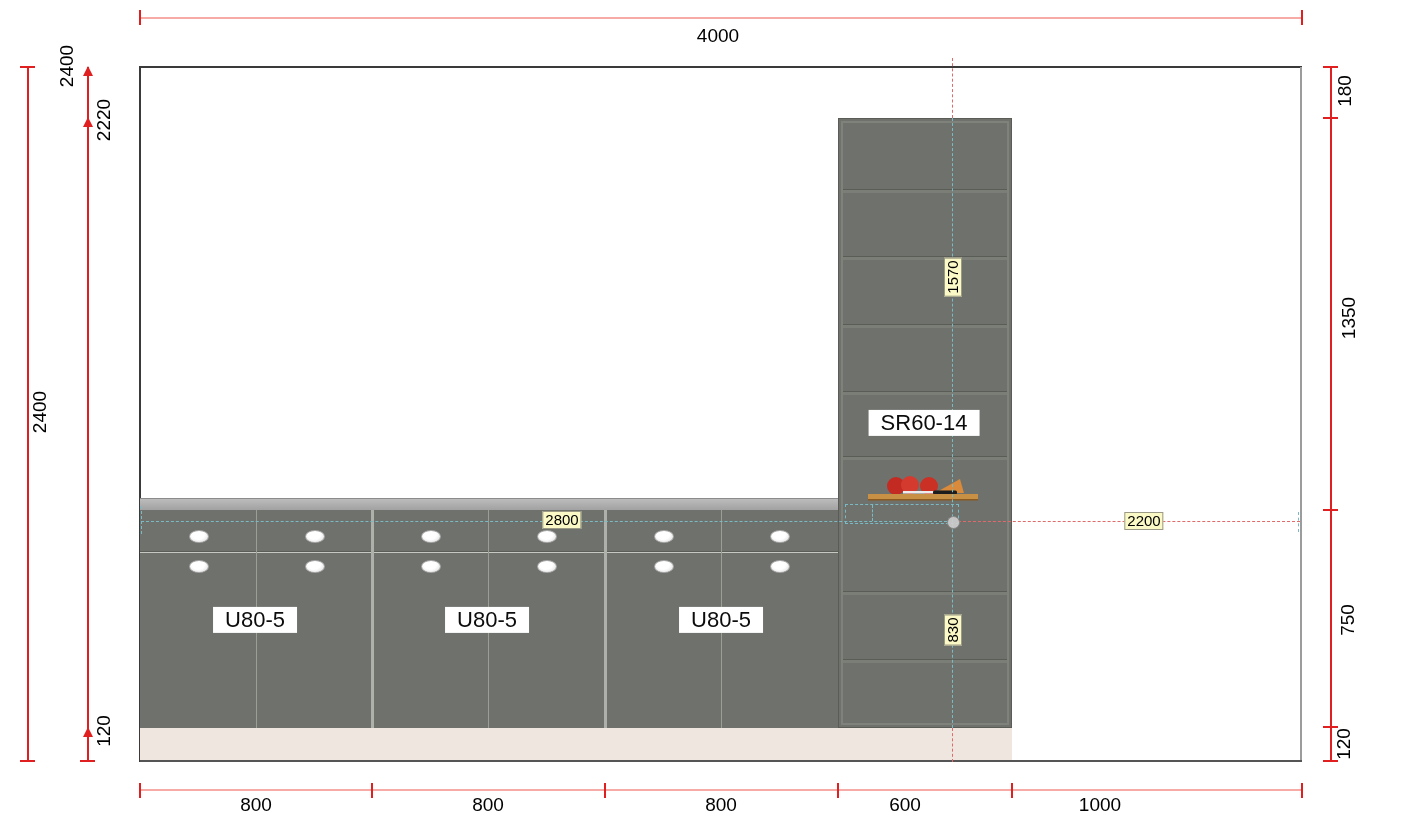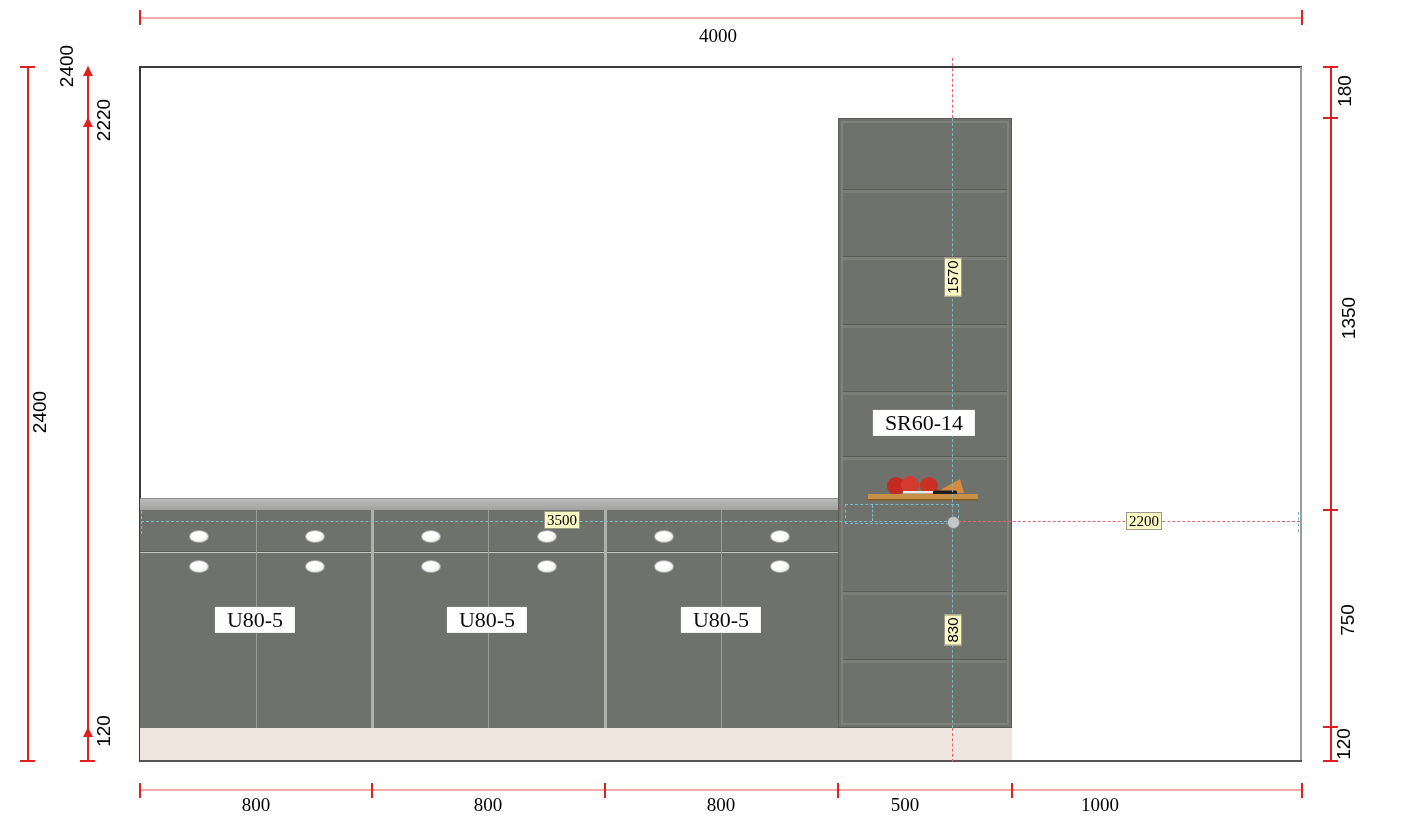--- a/index.html
+++ b/index.html
@@ -9,21 +9,21 @@
   
   .wall{background:#3a3a3a;}
   
   .dimline-pink-h{height:2px;background:#f6aba7;}
   .dimline-red-v{width:2px;background:#e02020;}
   .tick-v{width:2px;height:15px;background:#e02020;}
   .tick-h{width:15px;height:2px;background:#e02020;}
   .arrow-up{width:0;height:0;border-left:5px solid transparent;border-right:5px solid transparent;
             border-bottom:10px solid #e02020;}
   .dimtext{font-size:19px;color:#000;white-space:nowrap;line-height:1;}
-  .ctr{transform:translate(-50%,-50%);font-family:Liberation Serif, serif;}
+  .ctr{transform:translate(-50%,-50%);}
   .rot{transform:translate(-50%,-50%) rotate(-90deg);}
   
   .cabface{background:#6f716c;}
   .divider{width:1px;background:#9b9d97;}
   .boundary{width:3px;background:#aeb0aa;}
   .handle{width:18px;height:11px;border-radius:50%;border:1px solid #a8a8a8;
           background:radial-gradient(ellipse at 45% 35%, #ffffff 45%, #d6d6d6 100%);}
   .division{left:4px;right:4px;height:3px;border-top:1px solid #5a5c56;background:#7b7d77;}
   .cab-label{font-size:22px;color:#0c0c0c;background:#ffffff;padding:1px 12px;white-space:nowrap;line-height:1.1;}
   .yellow-label{font-size:15px;color:#000;background:#fbf9c5;border:1px solid #9a9a86;
@@ -104,41 +104,41 @@
   <div class="abs" style="left:845px;top:504px;width:112px;height:18px;border:1px dashed #7abac4;">
     <div class="abs dash-teal-v" style="left:26px;top:0;height:16px;"></div>
   </div>
   <div class="abs marker-circle" style="left:947px;top:516px;"></div>
 
   <div class="abs cab-label ctr" style="left:255px;top:620px;">U80-5</div>
   <div class="abs cab-label ctr" style="left:487px;top:620px;">U80-5</div>
   <div class="abs cab-label ctr" style="left:721px;top:620px;">U80-5</div>
   <div class="abs cab-label ctr" style="left:924px;top:423px;">SR60-14</div>
 
-  <div class="abs yellow-label ctr" style="left:562px;top:520px;">3500</div>
+  <div class="abs yellow-label ctr" style="left:562px;top:520px;">2800</div>
   <div class="abs yellow-label ctr" style="left:1144px;top:521px;">2200</div>
   <div class="abs yellow-label rot" style="left:953px;top:277px;">1570</div>
   <div class="abs yellow-label rot" style="left:953px;top:630px;">830</div>
 
   <div class="abs dimline-pink-h" style="left:140px;top:17px;width:1162px;"></div>
   <div class="abs tick-v" style="left:139px;top:10px;"></div>
   <div class="abs tick-v" style="left:1301px;top:10px;"></div>
   <div class="abs dimtext ctr" style="left:718px;top:35px;">4000</div>
 
   <div class="abs dimline-pink-h" style="left:140px;top:789px;width:1162px;"></div>
   <div class="abs tick-v" style="left:139px;top:783px;"></div>
   <div class="abs tick-v" style="left:371px;top:783px;"></div>
   <div class="abs tick-v" style="left:604px;top:783px;"></div>
   <div class="abs tick-v" style="left:837px;top:783px;"></div>
   <div class="abs tick-v" style="left:1011px;top:783px;"></div>
   <div class="abs tick-v" style="left:1301px;top:783px;"></div>
   <div class="abs dimtext ctr" style="left:256px;top:804px;">800</div>
   <div class="abs dimtext ctr" style="left:488px;top:804px;">800</div>
   <div class="abs dimtext ctr" style="left:721px;top:804px;">800</div>
-  <div class="abs dimtext ctr" style="left:905px;top:804px;">500</div>
+  <div class="abs dimtext ctr" style="left:905px;top:804px;">600</div>
   <div class="abs dimtext ctr" style="left:1100px;top:804px;">1000</div>
 
   <div class="abs dimline-red-v" style="left:27px;top:67px;height:695px;"></div>
   <div class="abs tick-h" style="left:20px;top:66px;"></div>
   <div class="abs tick-h" style="left:20px;top:760px;"></div>
   <div class="abs dimtext rot" style="left:39px;top:412px;">2400</div>
 
   <div class="abs dimline-red-v" style="left:87px;top:67px;height:695px;"></div>
   <div class="abs arrow-up" style="left:83px;top:66px;"></div>
   <div class="abs arrow-up" style="left:83px;top:117px;"></div>

